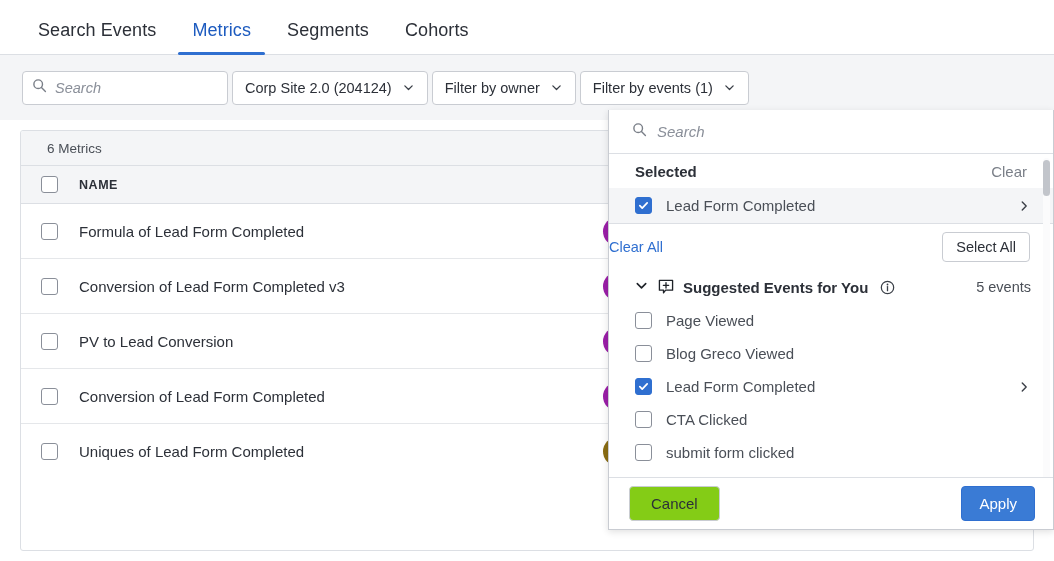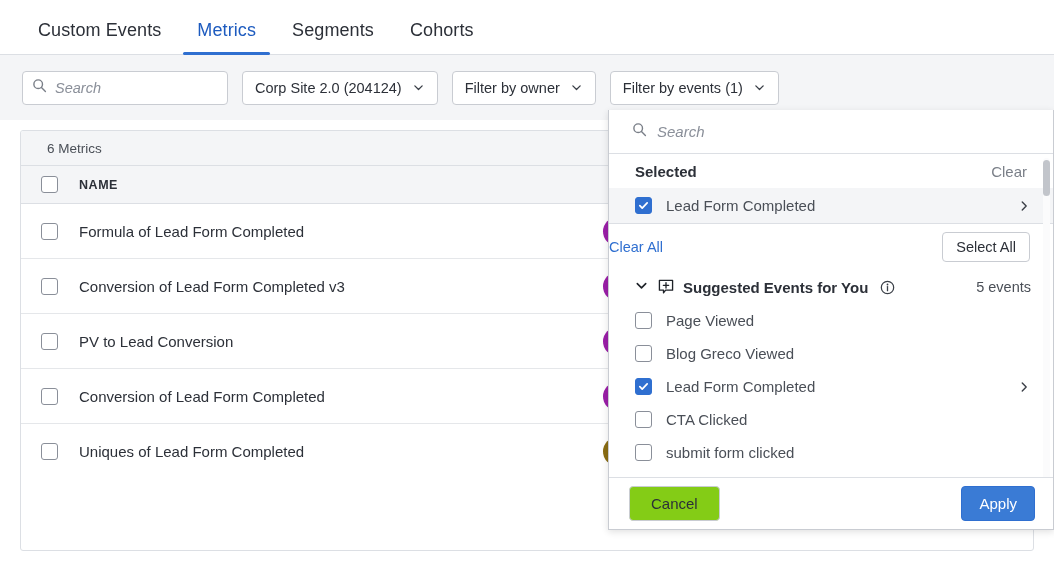--- a/index.html
+++ b/index.html
@@ -55,21 +55,21 @@
   .searchbox .ph {
     font-size: 14.5px; color: #8a8f99; font-style: italic; margin-left: 8px;
   }
   .selectbtn {
     height: 34px;
     background: #ffffff;
     border: 1px solid #c9ccd2;
     border-radius: 4px;
     display: flex; align-items: center;
     padding: 0 12px;
-    margin-left: 14px;
+    margin-left: 4px;
     font-size: 14.5px;
     color: #2c3038;
     cursor: pointer;
     white-space: nowrap;
   }
   .selectbtn .caret { margin-left: 10px; display: flex; }
 
   
   .card {
     position: absolute; left: 20px; top: 130px;
@@ -219,21 +219,21 @@
     position: absolute; right: 3px; top: 6px; width: 7px; height: 36px;
     background: #c2c5cb; border-radius: 4px; cursor: pointer;
   }
 </style>
 </head>
 <body>
 
 <div id="root">
 
   <div class="tabbar">
-    <div class="tab"><span>Custom Events</span></div>
+    <div class="tab"><span>Search Events</span></div>
     <div class="tab active"><span>Metrics</span></div>
     <div class="tab"><span>Segments</span></div>
     <div class="tab"><span>Cohorts</span></div>
   </div>
 
   <div class="toolbar">
 
     <div class="searchbox">
       <span>
         <svg width="15" height="15" viewBox="0 0 16 16">

